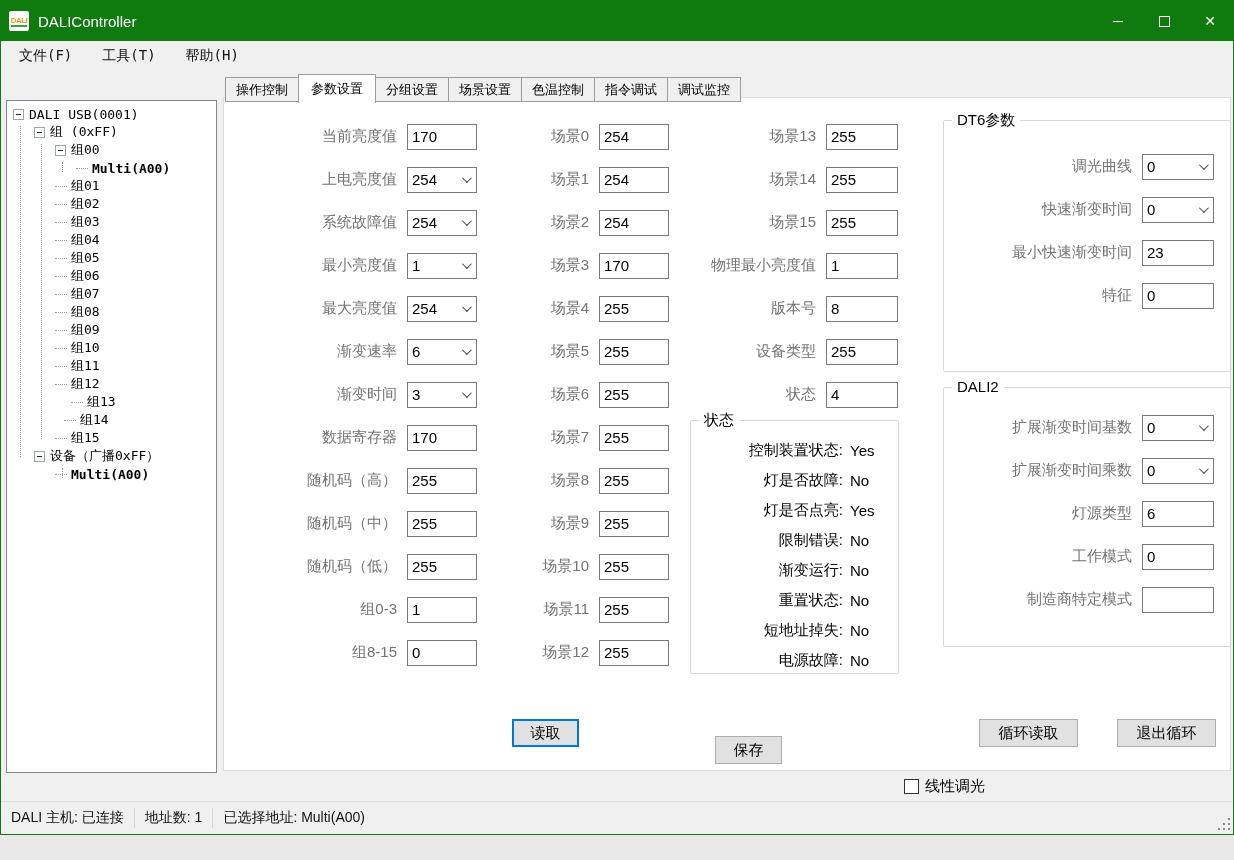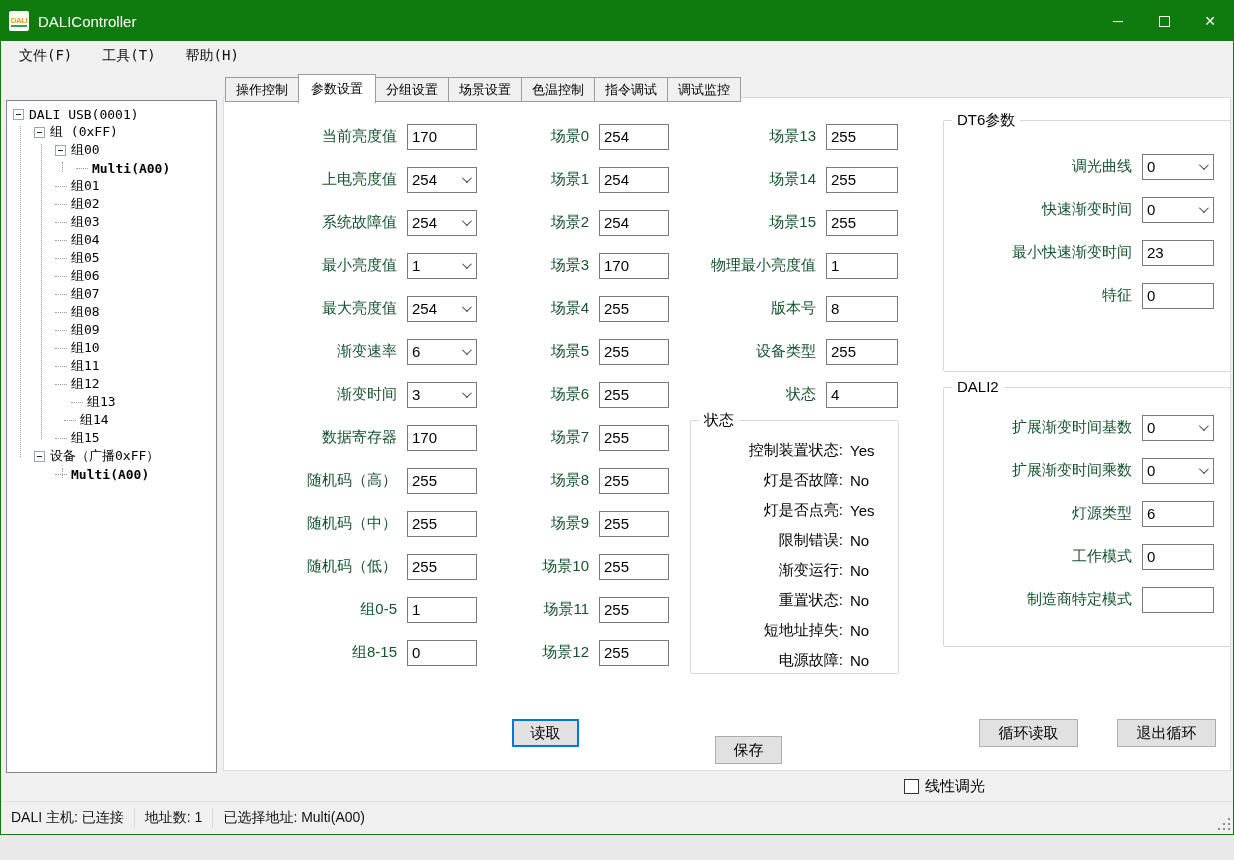--- a/index.html
+++ b/index.html
@@ -30,21 +30,21 @@
   .tguide{position:absolute; border-left:1px dotted #9c9c9c; width:0;}
   
   .tabstrip{position:absolute; left:224px; top:72px; display:flex; align-items:flex-end; z-index:3; font-family:"DejaVu Sans Mono", monospace;}
   .tab{height:25px; line-height:24px; padding:0 10px; font-size:13px; background:var(--bg); border:1px solid #9c9c9c; border-left:none; color:#000;}
   .tab:first-child{border-left:1px solid #9c9c9c;}
   .tab.active{background:#fff; height:29px; line-height:27px; border:1px solid #9c9c9c; border-bottom:none; margin-left:-1px; position:relative; top:1px; padding:0 12px;}
   
   .panel{position:absolute; left:222px; top:96px; width:1008px; height:674px; background:#fff; border:1px solid var(--panelborder); z-index:1;}
   .pcol{position:absolute;}
   .prow{display:flex; align-items:center; height:43px;}
-  .plabel{text-align:right; font-size:15px; color:#14532d; white-space:nowrap;}
+  .plabel{text-align:right; font-size:15px; color:#737373; white-space:nowrap;}
   .tbx{height:26px; border:1px solid var(--ctlborder); background:#fff; font-size:15px; padding:2px 4px; font-family:"Liberation Sans", sans-serif; color:#000;}
   .combo{height:26px; border:1px solid var(--ctlborder); background:#fff; display:flex; align-items:center; padding-left:4px; font-size:15px; color:#000;}
   .combo .chev{margin-left:auto; margin-right:7px; width:7px; height:7px; border-right:1.4px solid #444; border-bottom:1.4px solid #444; transform:rotate(45deg) translateY(-2px);}
   .groupbox{position:absolute; border:1px solid #d5d9dd; border-radius:2px;}
   .gtitle{position:absolute; top:-10px; left:8px; background:#fff; padding:0 5px; font-size:15px; color:#000;}
   .srow{display:flex; align-items:center; height:30px;}
   .slabel{text-align:right; font-size:15px; color:#000; white-space:nowrap;}
   .svalue{font-size:15px; color:#000; margin-left:7px;}
   .btn{position:absolute; height:28px; background:var(--btnbg); border:1px solid var(--btnborder); font-size:15px; font-family:"Liberation Sans", sans-serif; color:#000; display:flex; align-items:center; justify-content:center;}
   .btn.focused{border:2px solid var(--focus); outline:1px solid var(--focus); outline-offset:-1px;}
@@ -243,21 +243,21 @@
         </div>
         <div class="prow" style="height: 43px;">
           <span class="plabel" style="width: 165px;">随机码（中）</span>
           <input class="tbx" value="255" style="width: 70px; margin-left: 10px;">
         </div>
         <div class="prow" style="height: 43px;">
           <span class="plabel" style="width: 165px;">随机码（低）</span>
           <input class="tbx" value="255" style="width: 70px; margin-left: 10px;">
         </div>
         <div class="prow" style="height: 43px;">
-          <span class="plabel" style="width: 165px;">组0-5</span>
+          <span class="plabel" style="width: 165px;">组0-3</span>
           <input class="tbx" value="1" style="width: 70px; margin-left: 10px;">
         </div>
         <div class="prow" style="height: 43px;">
           <span class="plabel" style="width: 165px;">组8-15</span>
           <input class="tbx" value="0" style="width: 70px; margin-left: 10px;">
         </div>
       </div>
     <div class="pcol" id="col2" style="left:250px; top:17px;">
         <div class="prow" style="height: 43px;">
           <span class="plabel" style="width: 115px;">场景0</span>

